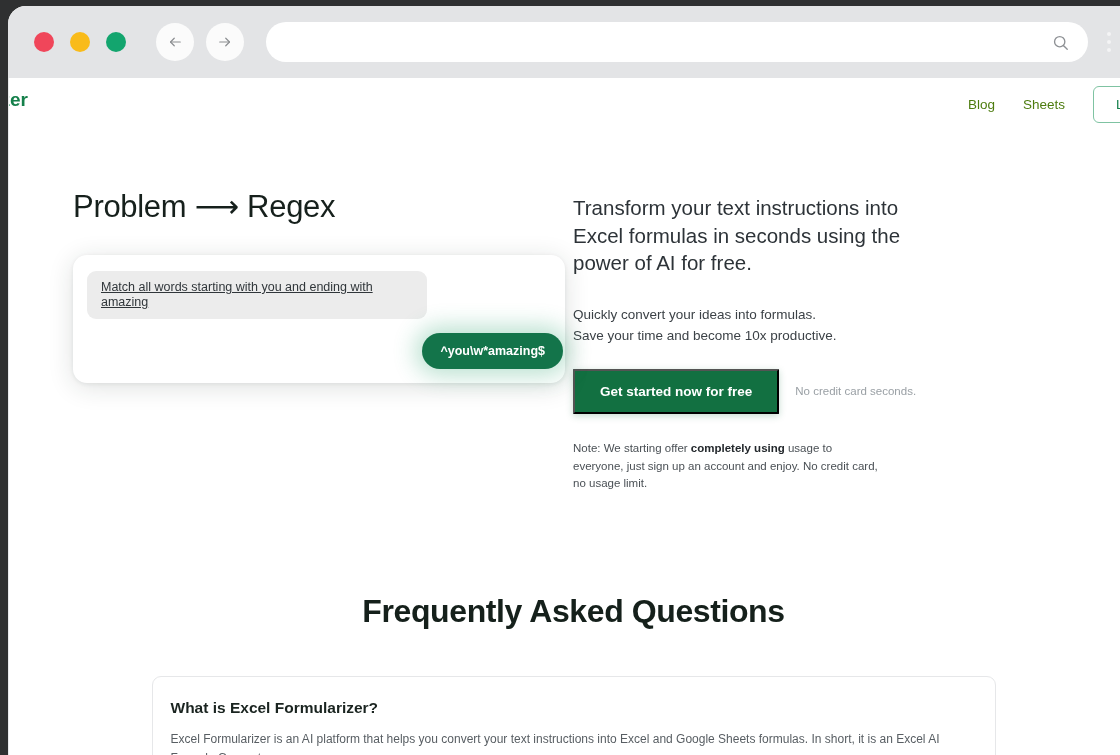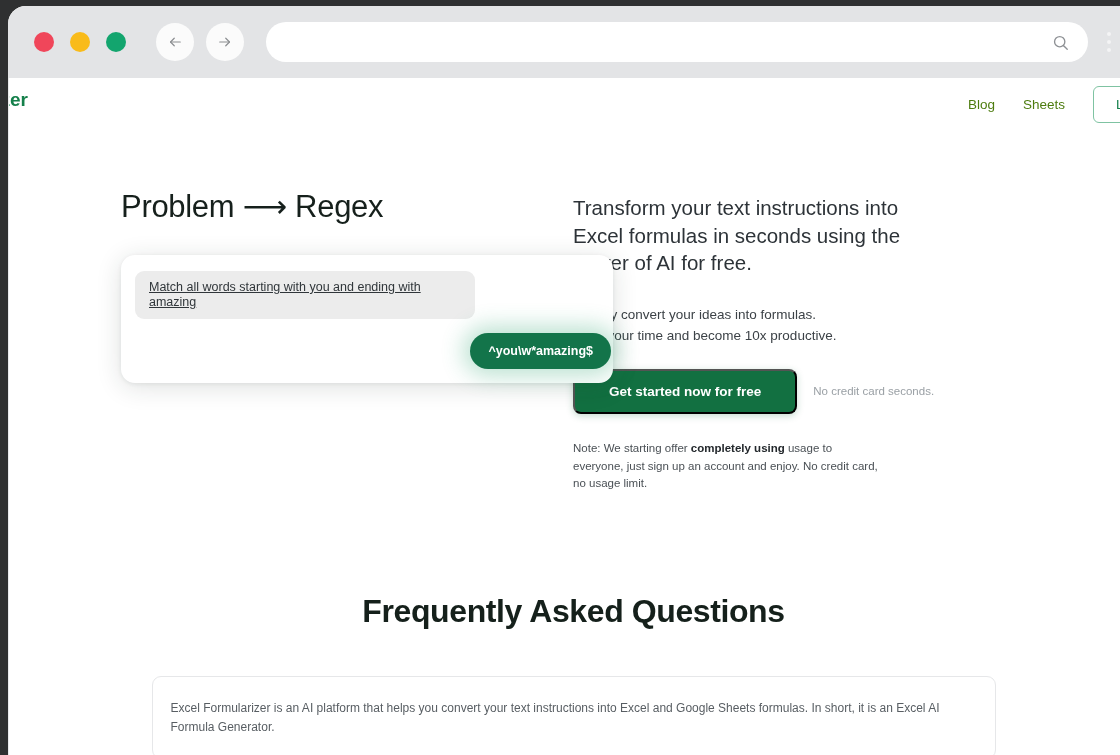--- a/index.html
+++ b/index.html
@@ -125,21 +125,21 @@
   }
 
   
   .hero {
     position: relative;
     display: flex;
     padding: 52px 0 0 0;
   }
   .hero-left {
     width: 520px;
-    padding-left: 112px;
+    padding-left: 64px;
   }
   .hero-title {
     font-size: 31px;
     font-weight: 400;
     color: #16201c;
     letter-spacing: -0.3px;
     margin-bottom: 30px;
     white-space: nowrap;
   }
   .demo-card {
@@ -202,22 +202,22 @@
     align-items: center;
     gap: 16px;
     margin-bottom: 26px;
   }
   .cta-btn {
     background: #12704191;
     background: #127041;
     color: #ffffff;
     font-size: 13.5px;
     font-weight: 700;
-    border-radius: 8px;
-    padding: 13px 34px;
+    border-radius: 1px;
+    padding: 13px 25px;
     box-shadow: 0 2px 7px rgba(18,112,65,0.25);
     white-space: nowrap;
   }
   .cta-note {
     font-size: 11.5px;
     color: #9aa0a5;
     white-space: nowrap;
   }
   .note-text {
     font-size: 11.5px;
@@ -343,20 +343,21 @@
           <p class="note-text">
             <span>Note: We starting offer </span><b>completely using</b><span> usage to everyone, just sign up an account and enjoy. No credit card, no usage limit.</span>
           </p>
         </div>
       </section>
 
       <section class="faq">
         <h2 class="faq-title">Frequently Asked Questions</h2>
         <div class="faq-list">
           <div class="faq-card">
+            <div class="faq-q">What is Excel Formularizer?</div>
             <div class="faq-a">Excel Formularizer is an AI platform that helps you convert your text instructions into Excel and Google Sheets formulas. In short, it is an Excel AI Formula Generator.</div>
           </div>
         </div>
       </section>
 
     </div>
   </div>
 </div>
 
 </body></html>

